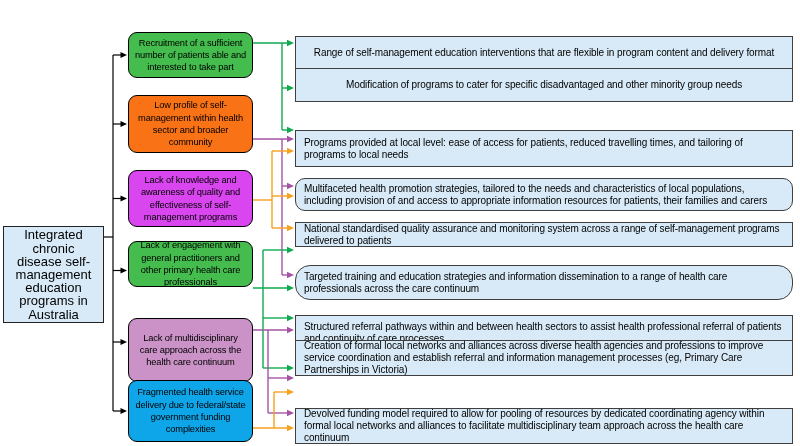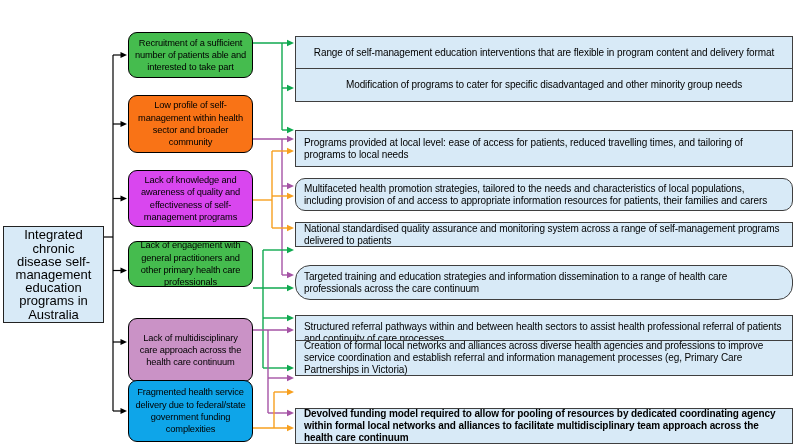--- a/index.html
+++ b/index.html
@@ -163,17 +163,17 @@
       </div>
       <div class="node enabler" style="top: 265px; height: 35px; border-radius: 15px;">
         <span>Targeted training and education strategies and information dissemination to a range of health care professionals across the care continuum</span>
       </div>
       <div class="node enabler" style="top: 315px; height: 35px;">
         <span>Structured referral pathways within and between health sectors to assist health professional referral of patients and continuity of care processes</span>
       </div>
       <div class="node enabler" style="top: 340px; height: 36px;">
         <span>Creation of formal local networks and alliances across diverse health agencies and professions to improve service coordination and establish referral and information management processes (eg, Primary Care Partnerships in Victoria)</span>
       </div>
-      <div class="node enabler" style="top: 408px; height: 36px; font-weight: bold;">
+      <div class="node enabler" style="top: 408px; height: 36px;">
         <span>Devolved funding model required to allow for pooling of resources by dedicated coordinating agency within formal local networks and alliances to facilitate multidisciplinary team approach across the health care continuum</span>
       </div>
     </div>
 </div>
 
 </body></html>

